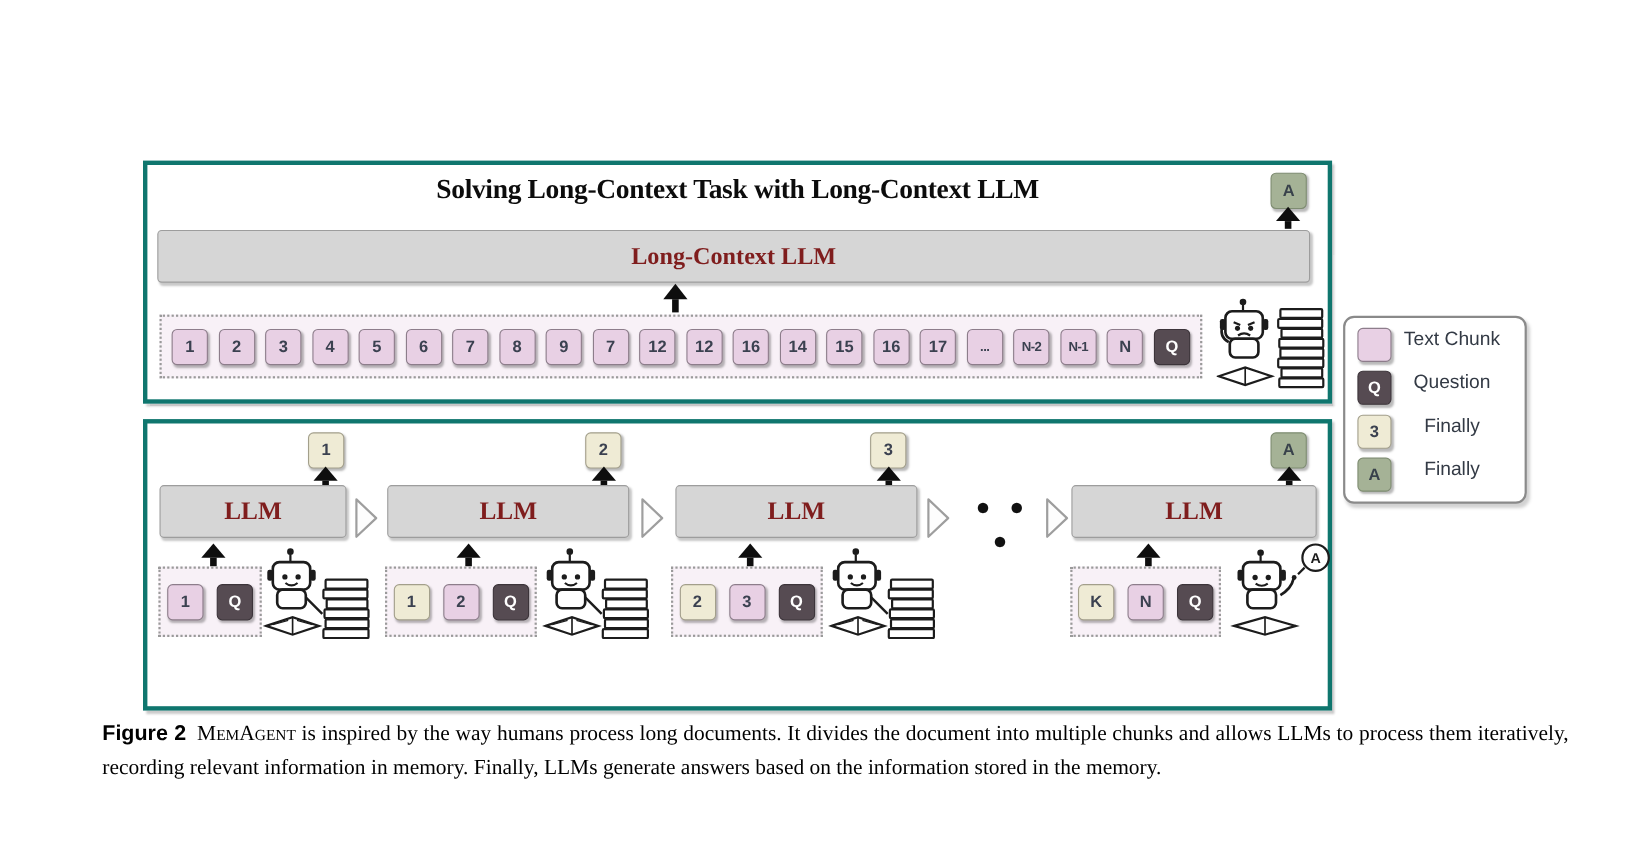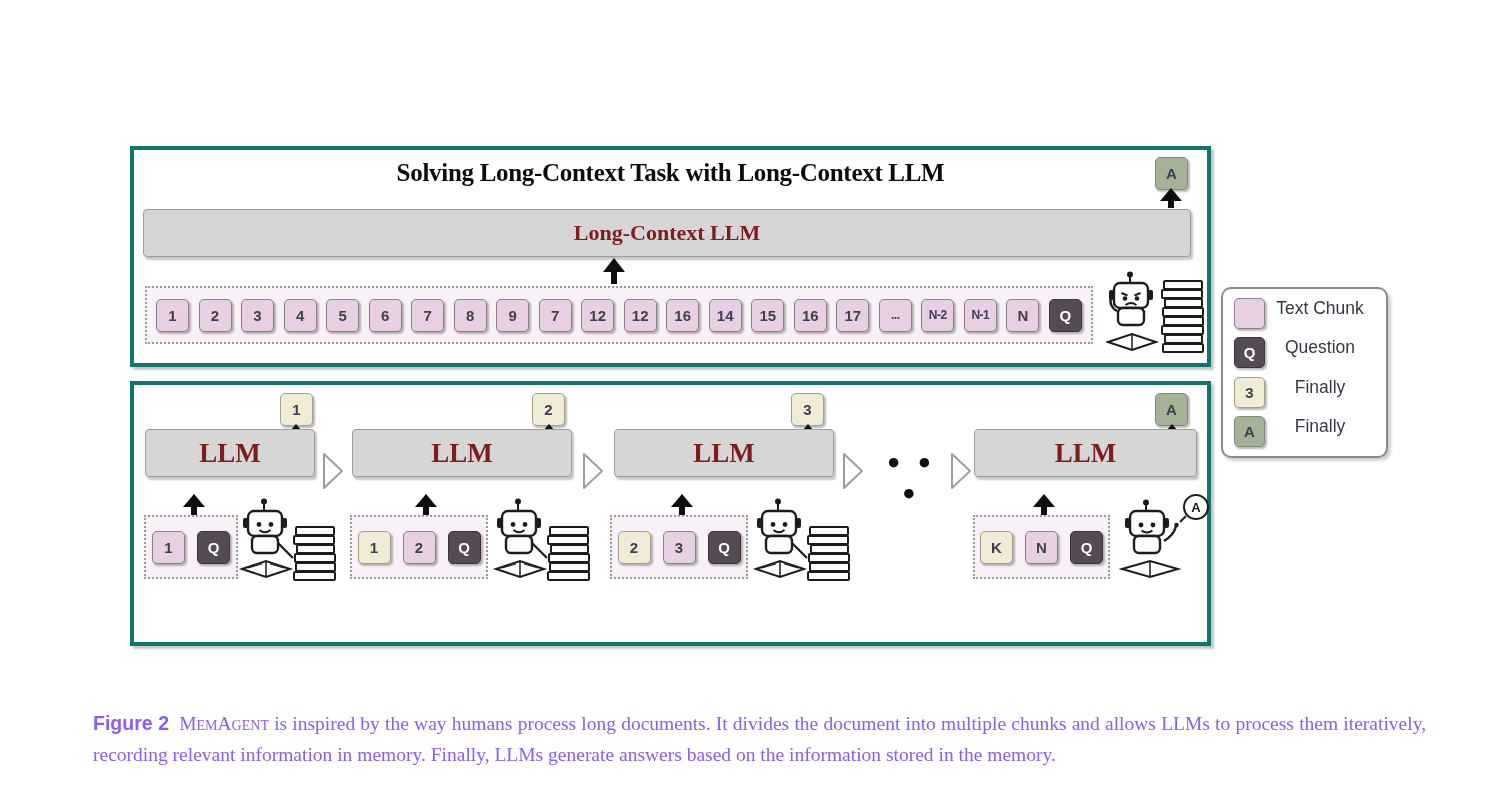--- a/index.html
+++ b/index.html
@@ -14,21 +14,21 @@
   .panel-title{position:absolute;left:0;width:100%;text-align:center;
                font:700 25px "Liberation Serif",serif;color:#0c0c0c;letter-spacing:-0.3px;}
   #top-title{top:9px;}
   #bottom-title{bottom:7px;}
 
   
   .llm-bar{position:absolute;background:#d6d6d6;border:1.5px solid #9d9d9d;border-radius:4px;
            box-shadow:2px 2.5px 2px rgba(0,0,0,0.22);display:flex;align-items:center;justify-content:center;
            font-family:"Liberation Serif",serif;color:#7f1d1d;font-weight:bold;}
   #top-llm-bar{left:9px;top:59px;width:1046px;height:46px;font-size:22px;}
-  #bottom-panel .llm-bar{top:44px;height:46px;font-size:27px;}
+  #bottom-panel .llm-bar{top:56px;height:46px;font-size:23px;}
   #llm-bar-1{left:11px;width:168px;}
   #llm-bar-2{left:218px;width:218px;}
   #llm-bar-3{left:480px;width:218px;}
   #llm-bar-4{left:840px;width:221px;}
 
   
   .chip{width:33px;height:33px;box-sizing:border-box;border-radius:5px;border:1.5px solid;
         display:flex;align-items:center;justify-content:center;flex:0 0 auto;
         font:700 15px "Liberation Sans",sans-serif;color:#3b4150;
         box-shadow:1.5px 2px 2px rgba(0,0,0,0.28);}
@@ -80,22 +80,22 @@
   
   #legend{position:absolute;left:1221px;top:287px;width:141px;height:149px;padding:9px 11px;
           background:#fff;border:2px solid #8a8a8a;border-radius:10px;
           box-shadow:2.5px 3px 3px rgba(0,0,0,0.18);
           display:flex;flex-direction:column;justify-content:space-between;}
   .legend-row{display:flex;}
   .legend-swatch{width:31px;height:31px;}
   .legend-label{flex:1;text-align:center;font-size:17.5px;color:#333a45;}
 
   
-  #caption{position:absolute;left:93px;top:708px;width:1333px;
-           font:19.5px/31px "Liberation Serif",serif;color:#8b5cf6;text-align:justify;}
+  #caption{position:absolute;left:93px;top:652px;width:1333px;
+           font:19.5px/31px "Liberation Serif",serif;color:#000000;text-align:justify;}
   .cap-label{font:700 19.5px "Liberation Sans",sans-serif;margin-right:10px;}
   .cap-subject{font-variant:small-caps;}
 
   svg{display:block;}
 </style>
 </head>
 <body>
 
 <div id="stage">
 

